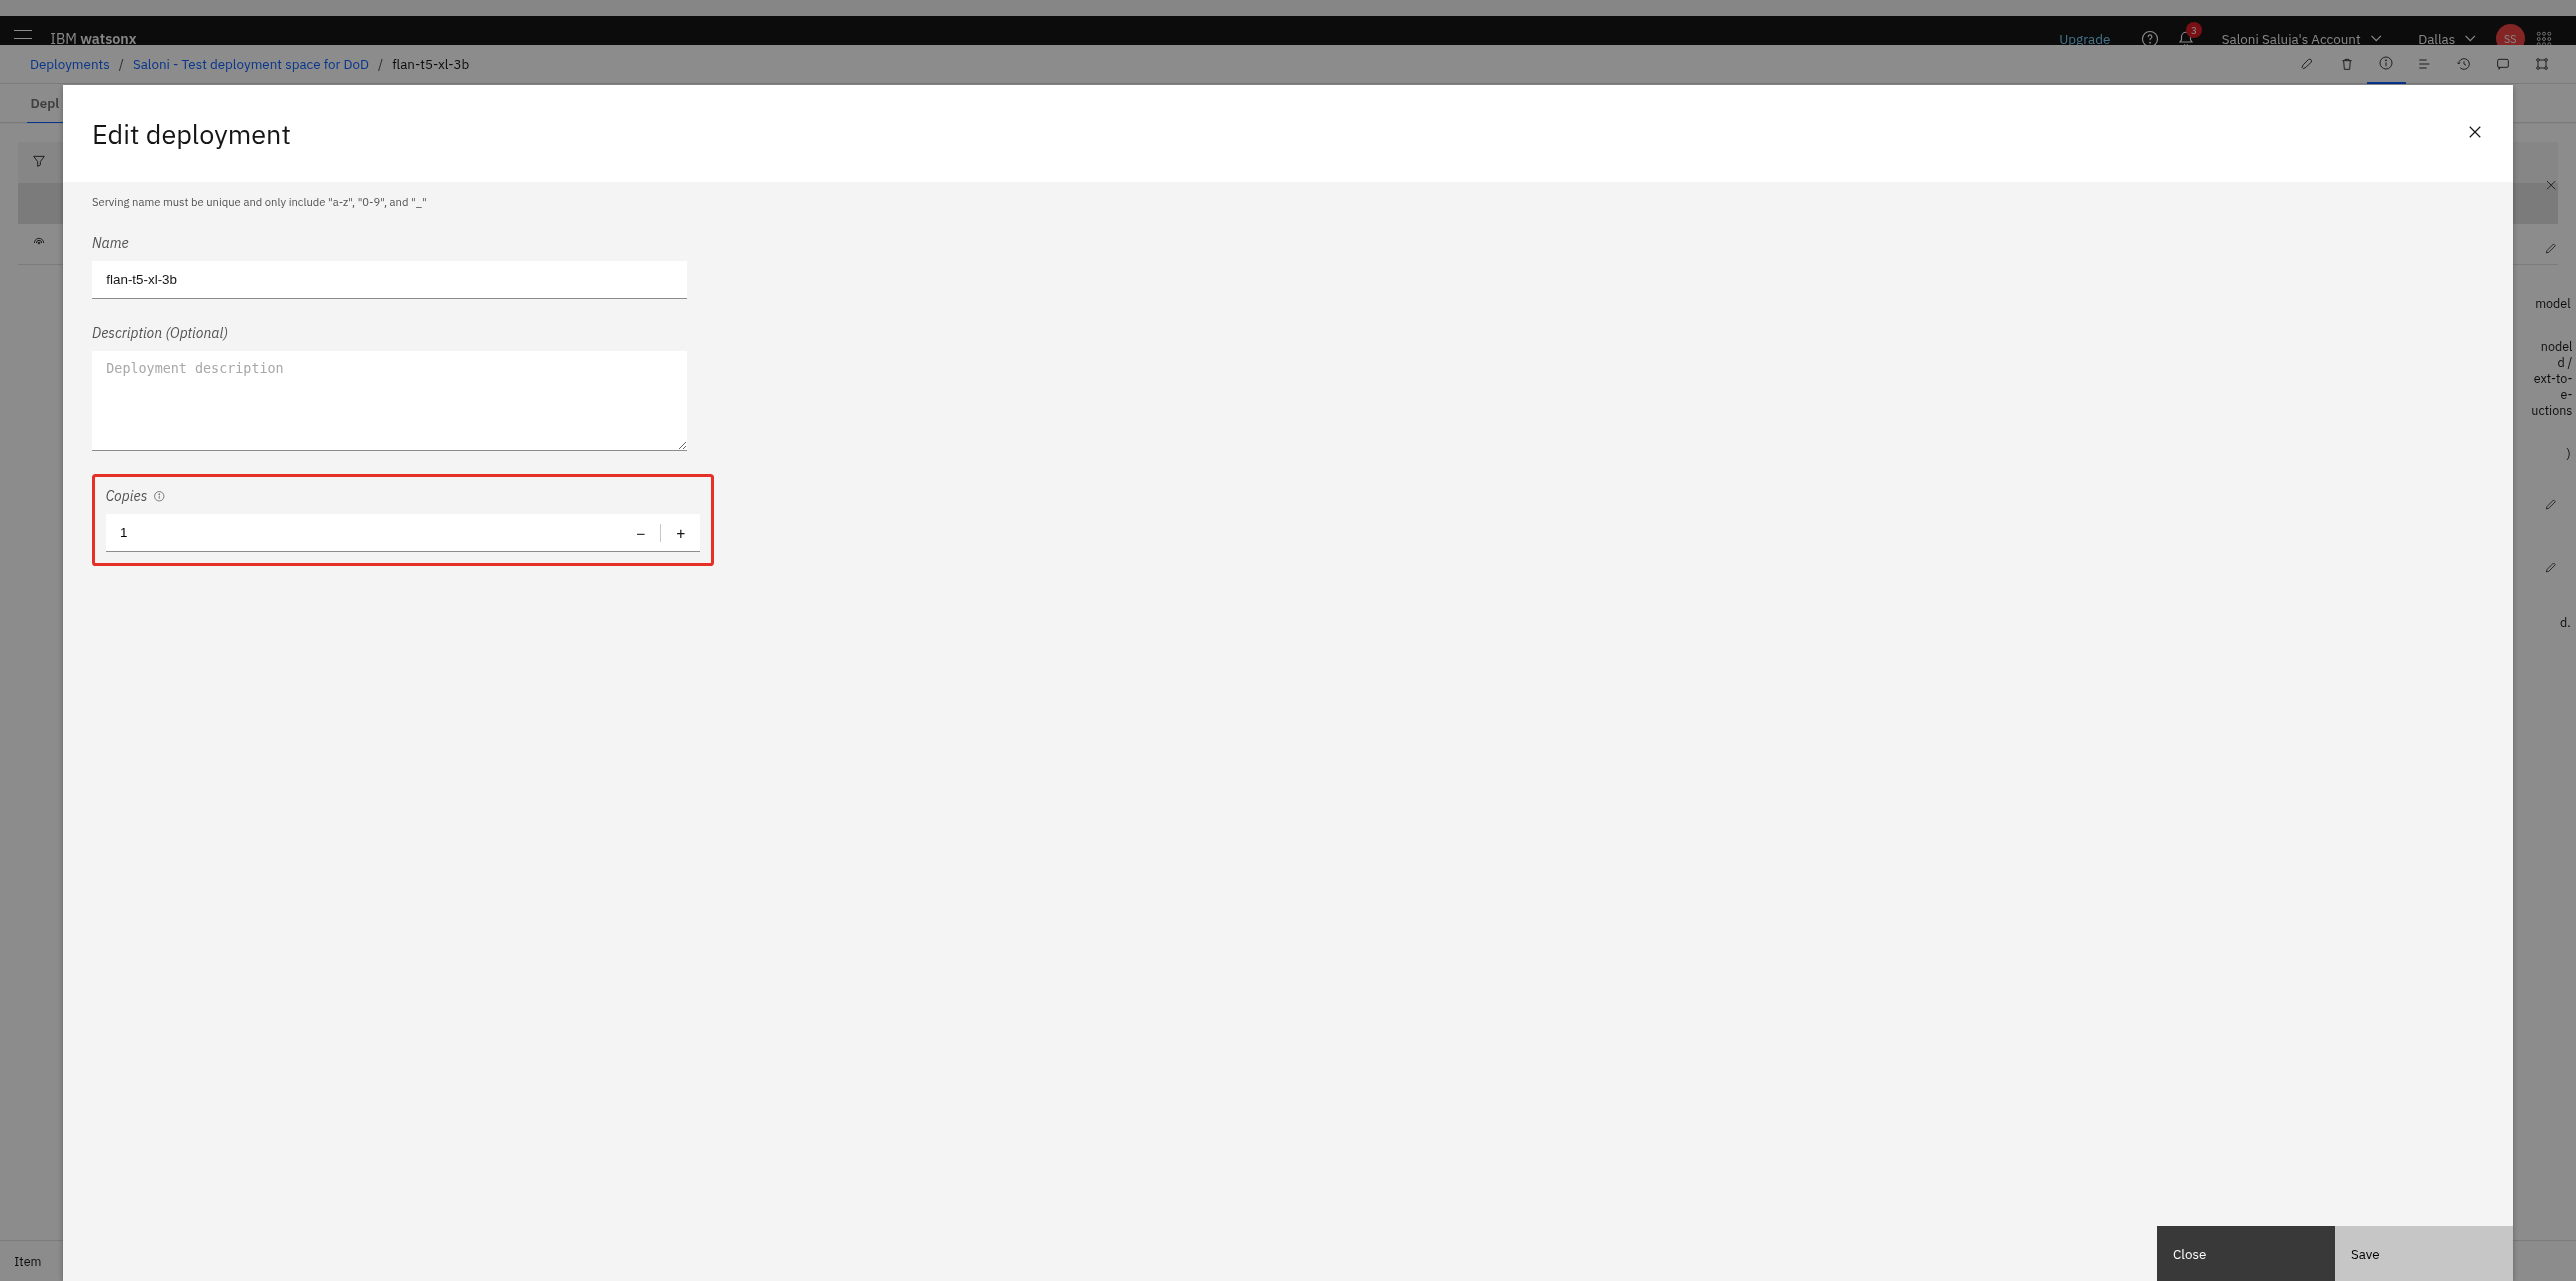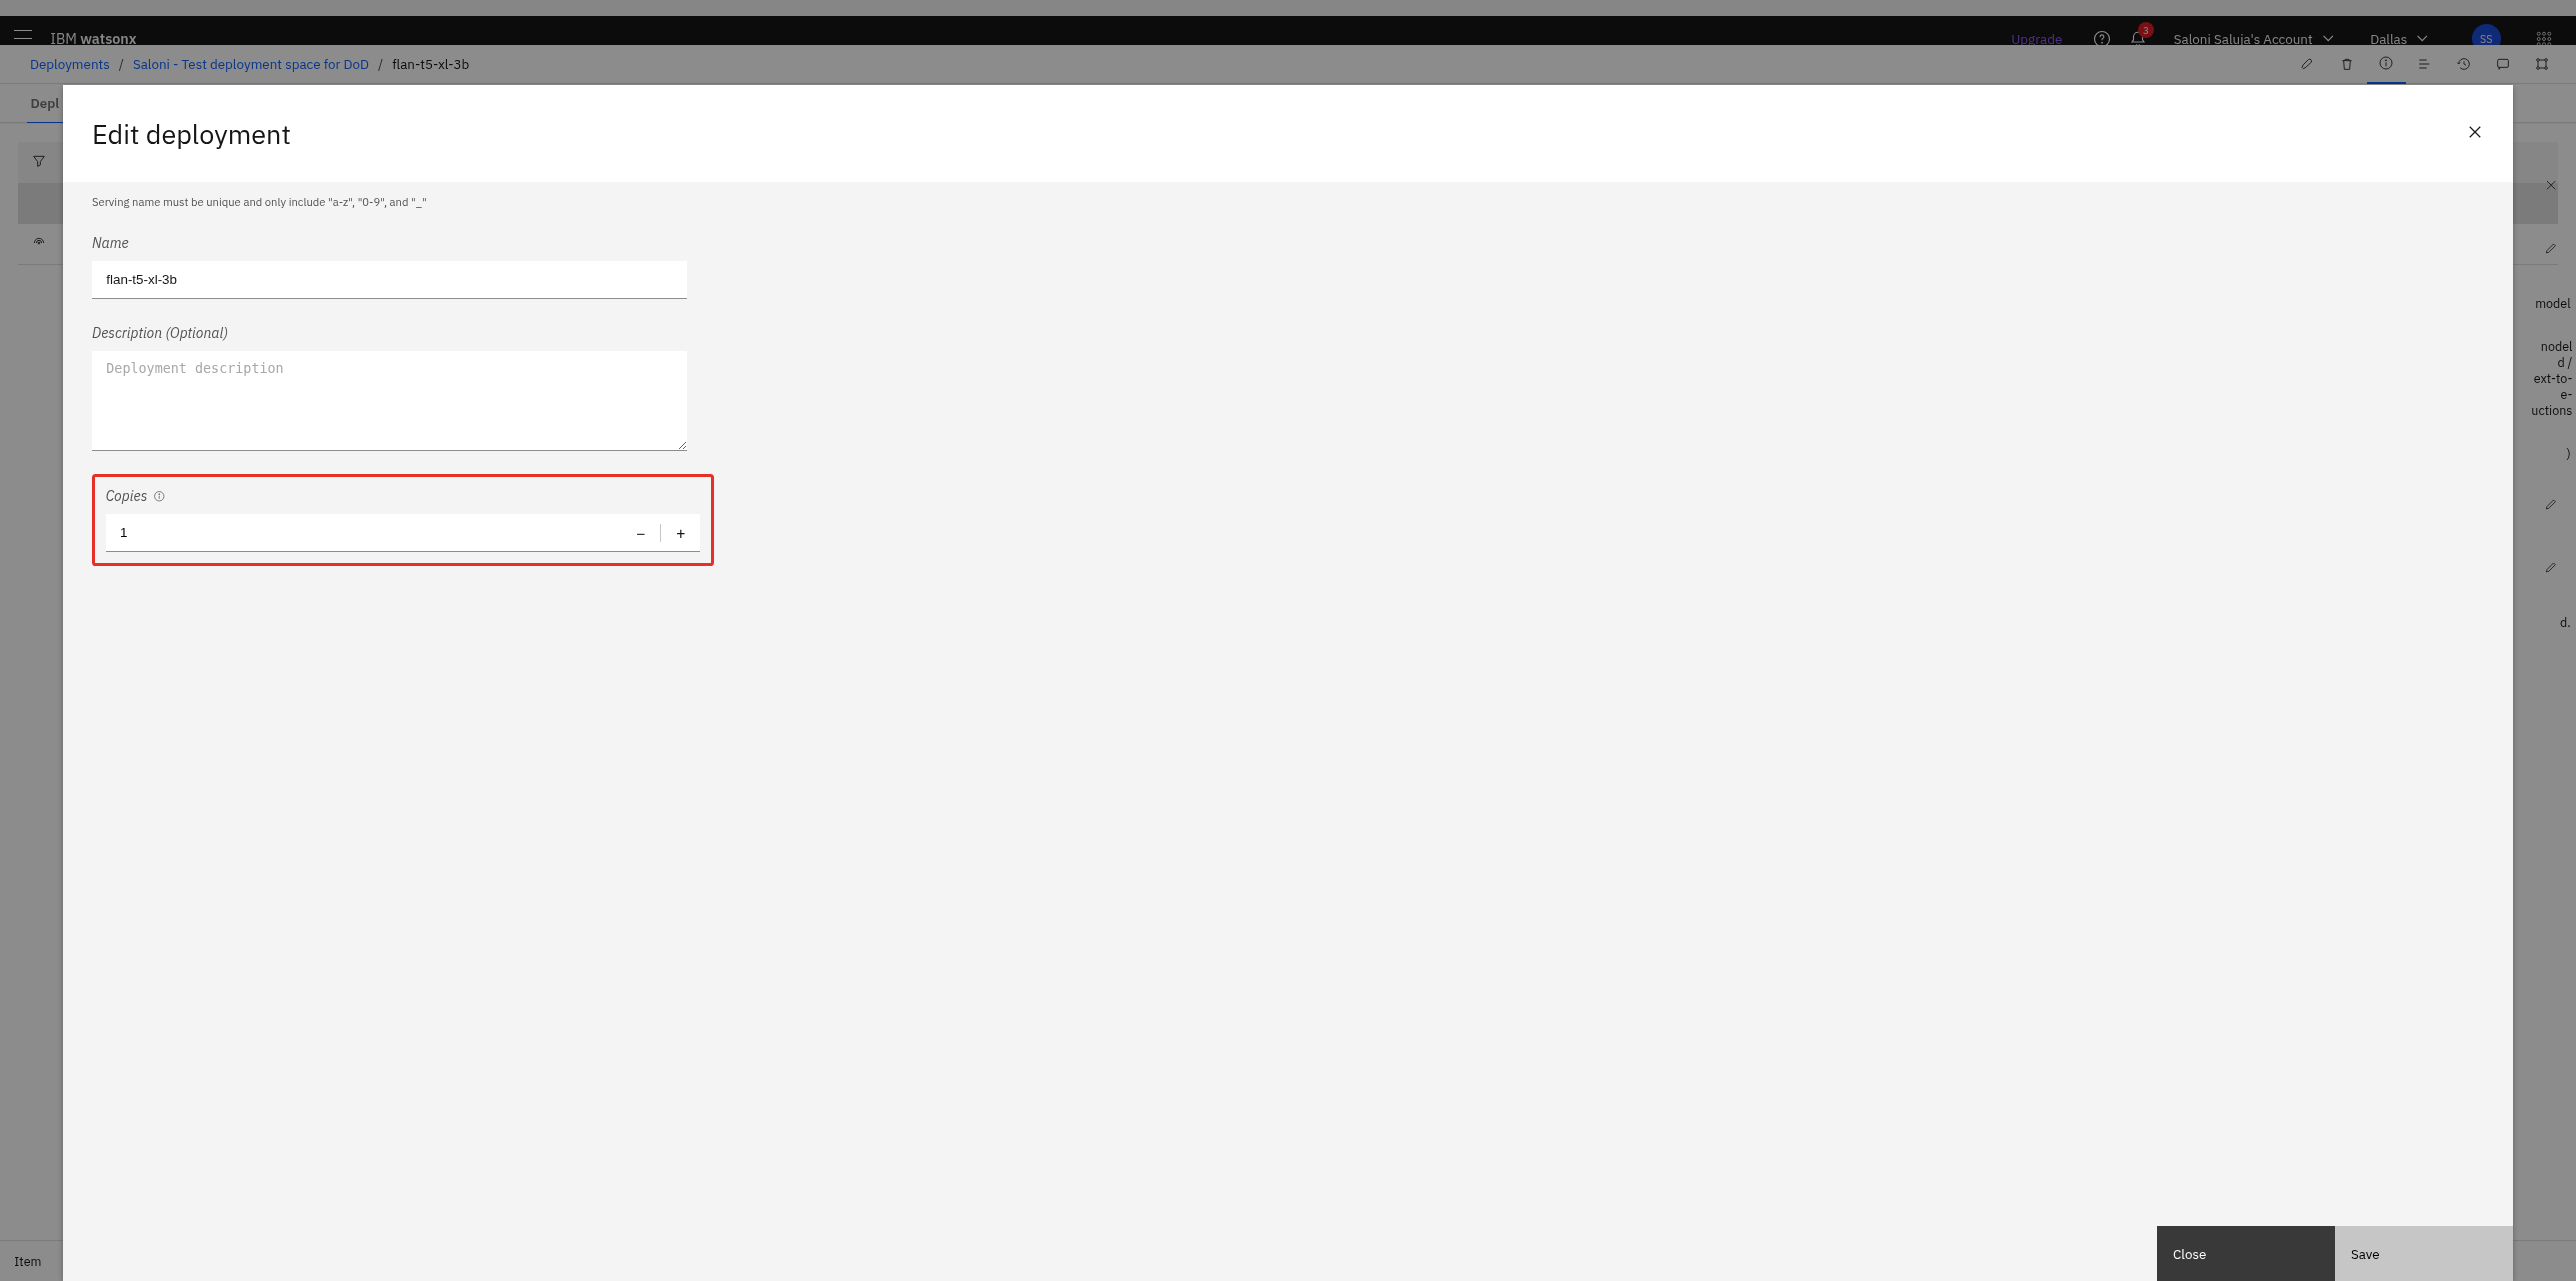--- a/index.html
+++ b/index.html
@@ -12,40 +12,40 @@
     background:#161616; display:flex; align-items:center; color:#fff;
     padding:0 14.3px; z-index:1;
   }
   .top-header .menu-btn {
     width:18px; height:18px; cursor:pointer; color:#fff; display:flex; flex-direction:column; justify-content:space-between;
   }
   .top-header .menu-btn span { display:block; height:1.8px; background:#fff; }
   .top-header .brand { margin-left:18px; font-size:14.3px; color:#f4f4f4; }
   .top-header .brand strong { font-weight:600; }
   .top-header .spacer { flex:1 1 auto; }
-  .top-header .upgrade { color:#8b5cf6; font-size:13.4px; margin-right:21.5px; cursor:pointer; }
+  .top-header .upgrade { color:#7dd3fc; font-size:13.4px; margin-right:21.5px; cursor:pointer; }
   .top-header .icon-btn {
     width:36px; height:43px; display:flex; align-items:center; justify-content:center;
     color:#fff; cursor:pointer; position:relative;
   }
   .top-header .icon-btn svg { width:18px; height:18px; stroke:#fff; fill:none; }
   .badge {
     position:absolute; top:5.4px; right:1.8px; min-width:16px; height:16px;
     background:#da1e28; color:#fff; border-radius:8px; font-size:9.8px;
     display:flex; align-items:center; justify-content:center; padding:0 3.6px;
   }
   .top-header .account, .top-header .region {
     display:flex; align-items:center; gap:9px; color:#f4f4f4; font-size:13.4px;
     padding:12px 18px; height:43px; cursor:pointer;
   }
   .top-header .account svg, .top-header .region svg { width:12.5px; height:12.5px; fill:#fff; }
   .avatar {
-    width:29px; height:29px; border-radius:50%; background:#1d4ed8;
+    width:29px; height:29px; border-radius:50%; background:#ef4444;
     display:flex; align-items:center; justify-content:center; font-size:10.7px; color:#f4f4f4;
-    margin:0 25px; cursor:pointer;
+    margin:0 1px; cursor:pointer;
   }
 
   
   .sub-header {
     position:absolute; top:45px; left:0; right:0; height:39px;
     background:#fff; border-bottom:0.9px solid #e0e0e0;
     display:flex; align-items:center; padding:0 14.3px 0 30px; z-index:1;
     font-size:13.4px;
   }
   .sub-header a { color:#0f62fe; text-decoration:none; }

